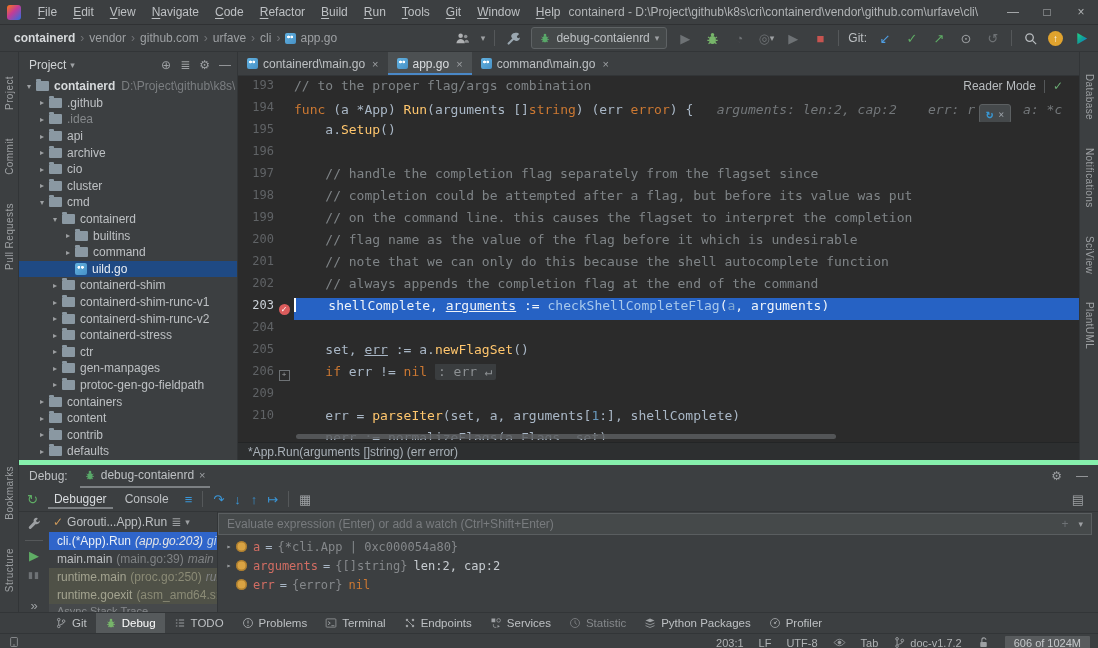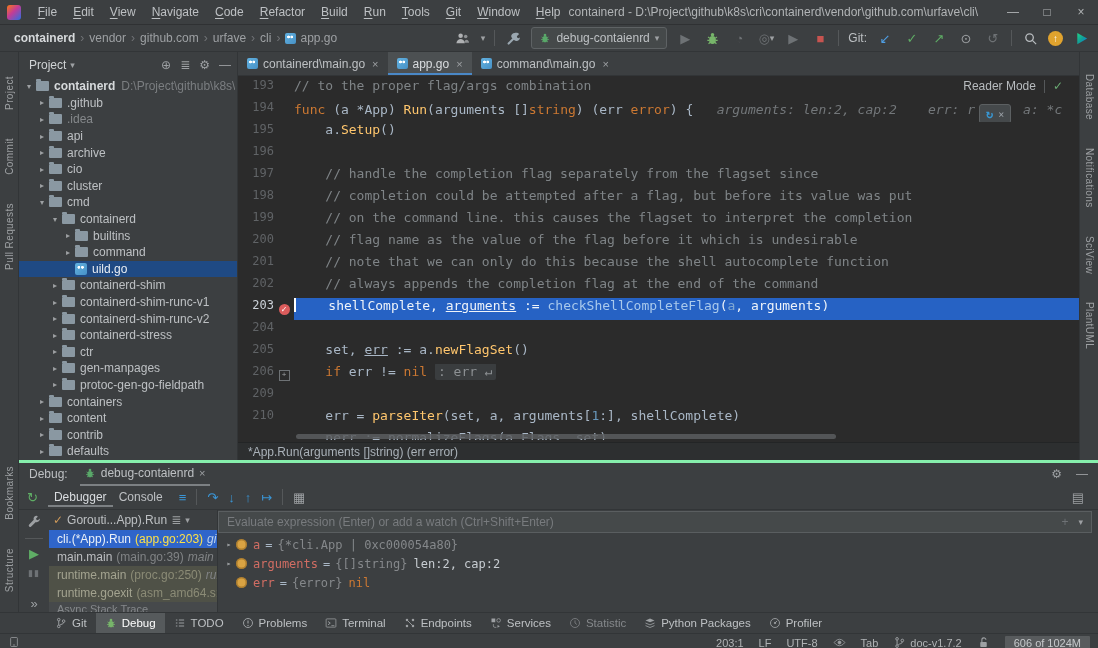--- a/index.html
+++ b/index.html
@@ -80,40 +80,40 @@
   .caret{display:inline-block;width:2px;height:14px;background:#fff;vertical-align:-2px;margin-right:1px;}
   .hintbox{display:inline-flex;align-items:center;gap:5px;background:#45494b;border:1px solid #5c6062;border-radius:3px;padding:2px 6px;margin:0 4px;transform:translateY(4px);}
   .hintbox .rf{color:#3897d3;font-weight:bold;font-size:12px;font-style:normal;}
   .hintbox .hx{color:#9aa0a6;font-size:10px;font-style:normal;}
   .readermode{position:absolute;top:3px;right:14px;display:flex;align-items:center;gap:8px;color:#b8bcbf;background:rgba(43,43,43,.85);padding:0 2px;}
   .readermode .bar{width:1px;height:13px;background:#55585a;}
   .readermode .ck{color:#6aab73;font-size:12px;}
   .hscroll{position:absolute;bottom:3px;left:58px;width:540px;height:5px;background:#5a5d5f;border-radius:3px;opacity:.85;}
   .edfooter{height:17px;flex:0 0 17px;background:#2d2f30;border-top:1px solid #232526;color:#a9b1b8;display:flex;align-items:center;padding-left:10px;font-size:12px;}
   
-  .dbg{flex:0 0 152px;background:#3c3f41;border-top:3px solid #86efac;display:flex;flex-direction:column;min-height:0;}
+  .dbg{flex:0 0 152px;background:#3c3f41;border-top:5px solid #86efac;display:flex;flex-direction:column;min-height:0;}
   .dbghead{height:22px;flex:0 0 22px;display:flex;align-items:center;padding:0 10px;}
   .dbgtab{display:flex;align-items:center;gap:5px;margin-left:12px;height:100%;border-bottom:2px solid #7c8083;padding:0 4px;}
   .dbgtab svg{width:12px;height:12px;}
   .dh-right{margin-left:auto;display:flex;gap:14px;color:#9da0a3;}
   .dbgtools{height:24px;flex:0 0 24px;display:flex;align-items:center;border-bottom:1px solid #323537;gap:10px;padding:0 8px;}
   .dtab{padding:3px 6px;color:#bdc0c3;}
   .dtab.active{color:#dadde0;box-shadow:inset 0 -2px 0 #7c8083;}
   .dico{color:#3a95d6;font-size:13px;}
   .dicog{color:#9da0a3;font-size:13px;}
   .dbgbody{flex:1;display:flex;min-height:0;}
   .dleft{width:30px;flex:0 0 30px;display:flex;flex-direction:column;align-items:center;gap:7px;padding-top:4px;}
   .dvd{width:18px;height:1px;background:#55585a;}
   .frames{width:168px;flex:0 0 168px;border-right:1px solid #323537;display:flex;flex-direction:column;font-size:12px;min-height:0;}
   .threadrow{height:20px;flex:0 0 20px;display:flex;align-items:center;padding:0 4px;gap:4px;}
   .threadrow .tck{color:#cf9a5a;}
   .threadrow .tl{max-width:104px;overflow:hidden;text-overflow:ellipsis;white-space:nowrap;}
   .fr{height:18px;flex:0 0 18px;display:flex;align-items:center;padding-left:8px;white-space:nowrap;overflow:hidden;}
   .fr .ffn{color:#bcbec0;} .fr .floc{color:#808385;margin-left:4px;} .fr .fpkg{color:#808385;font-style:italic;margin-left:4px;}
-  .fr.sel{background:#2f65ca;} .fr.sel .ffn{color:#eaf0f7;} .fr.sel .floc{color:#fde047;} .fr.sel .fpkg{color:#bcd2ec;}
+  .fr.sel{background:#2f65ca;} .fr.sel .ffn{color:#eaf0f7;} .fr.sel .floc{color:#e5e5e5;font-style:italic;} .fr.sel .fpkg{color:#bcd2ec;}
   .fr.lib{background:#4f5147;} .fr.lib .ffn{color:#a3a390;} .fr.lib .floc{color:#8b8b76;}
   .asyncrow{margin-top:auto;height:14px;background:#46494b;color:#85888b;font-size:11px;display:flex;align-items:center;padding-left:8px;}
   .vars{flex:1;display:flex;flex-direction:column;min-width:0;}
   .eval{height:20px;flex:0 0 20px;margin:1px 6px 2px 0;background:#45494a;border:1px solid #5a5e60;display:flex;align-items:center;padding:0 8px;color:#787b7e;}
   .eval .plus{margin-left:auto;color:#6e7275;}
   .vr{height:19px;flex:0 0 19px;display:flex;align-items:center;padding-left:4px;font-family:"DejaVu Sans Mono",monospace;font-size:12px;}
   .vchev{width:14px;flex:0 0 14px;text-align:center;font-size:8px;color:#9da0a3;}
   .vicon{width:11px;height:11px;flex:0 0 11px;border-radius:50%;background:#d9a343;margin-right:6px;box-shadow:inset 0 0 0 1.5px rgba(99,64,12,.35);}
   .vname{color:#d16d63;} .veq{color:#a9b7c6;margin:0 5px;} .vtype{color:#85888b;}
   .vdet{color:#c8cdd2;margin-left:6px;} .vdet.nil{color:#cc7832;margin-left:6px;}
@@ -532,21 +532,21 @@
             <span>debug-contaienrd</span>
             <span style="color:#9da0a3;font-size:11px;">×</span>
           </span>
           <span class="dh-right">
             <span>⚙</span>
             <span>—</span>
           </span>
         </div>
         <div class="dbgtools">
           <span class="tglyph green">↻</span>
-          <span style="display:flex;">
+          <span style="display:flex;gap:6px;">
               <span class="dtab active">Debugger</span>
               <span class="dtab">Console</span>
             </span>
           <span class="dico">≡</span>
           <span class="vsep"></span>
           <span class="dico">↷</span>
           <span class="dico">↓</span>
           <span class="dico">↑</span>
           <span class="dico">↦</span>
           <span class="vsep"></span>

